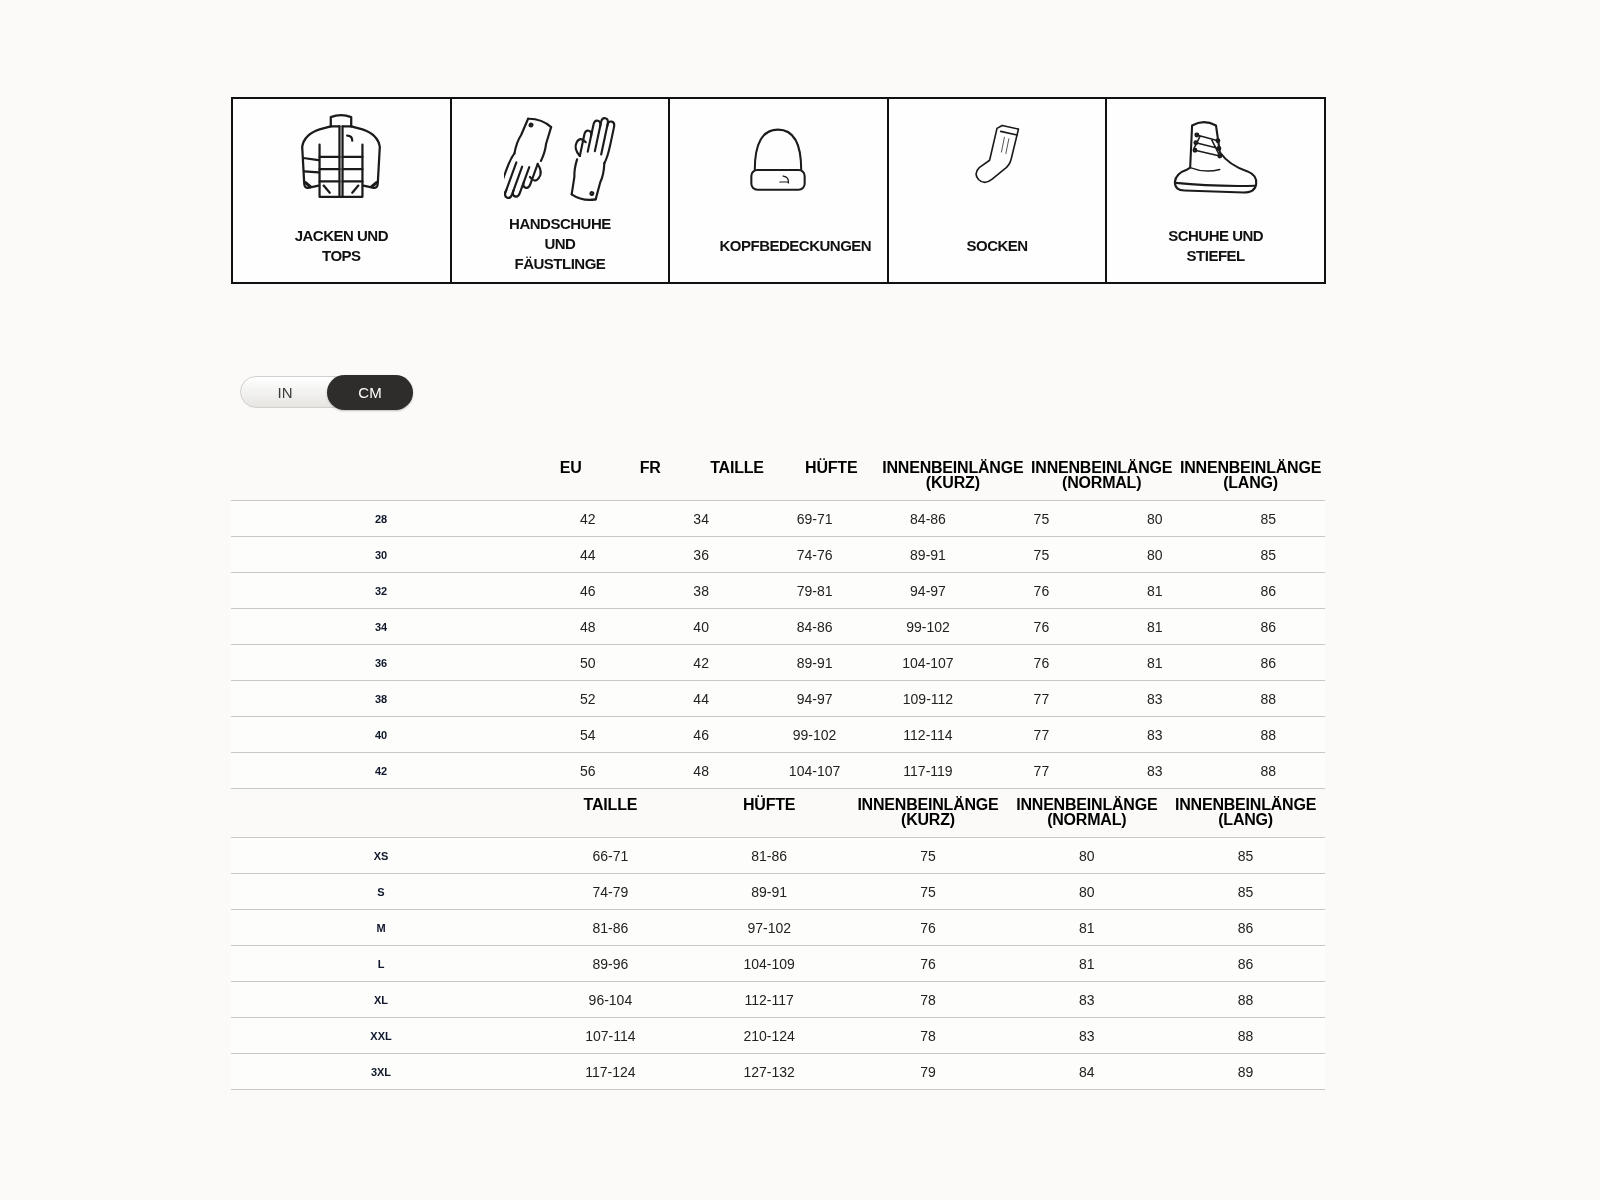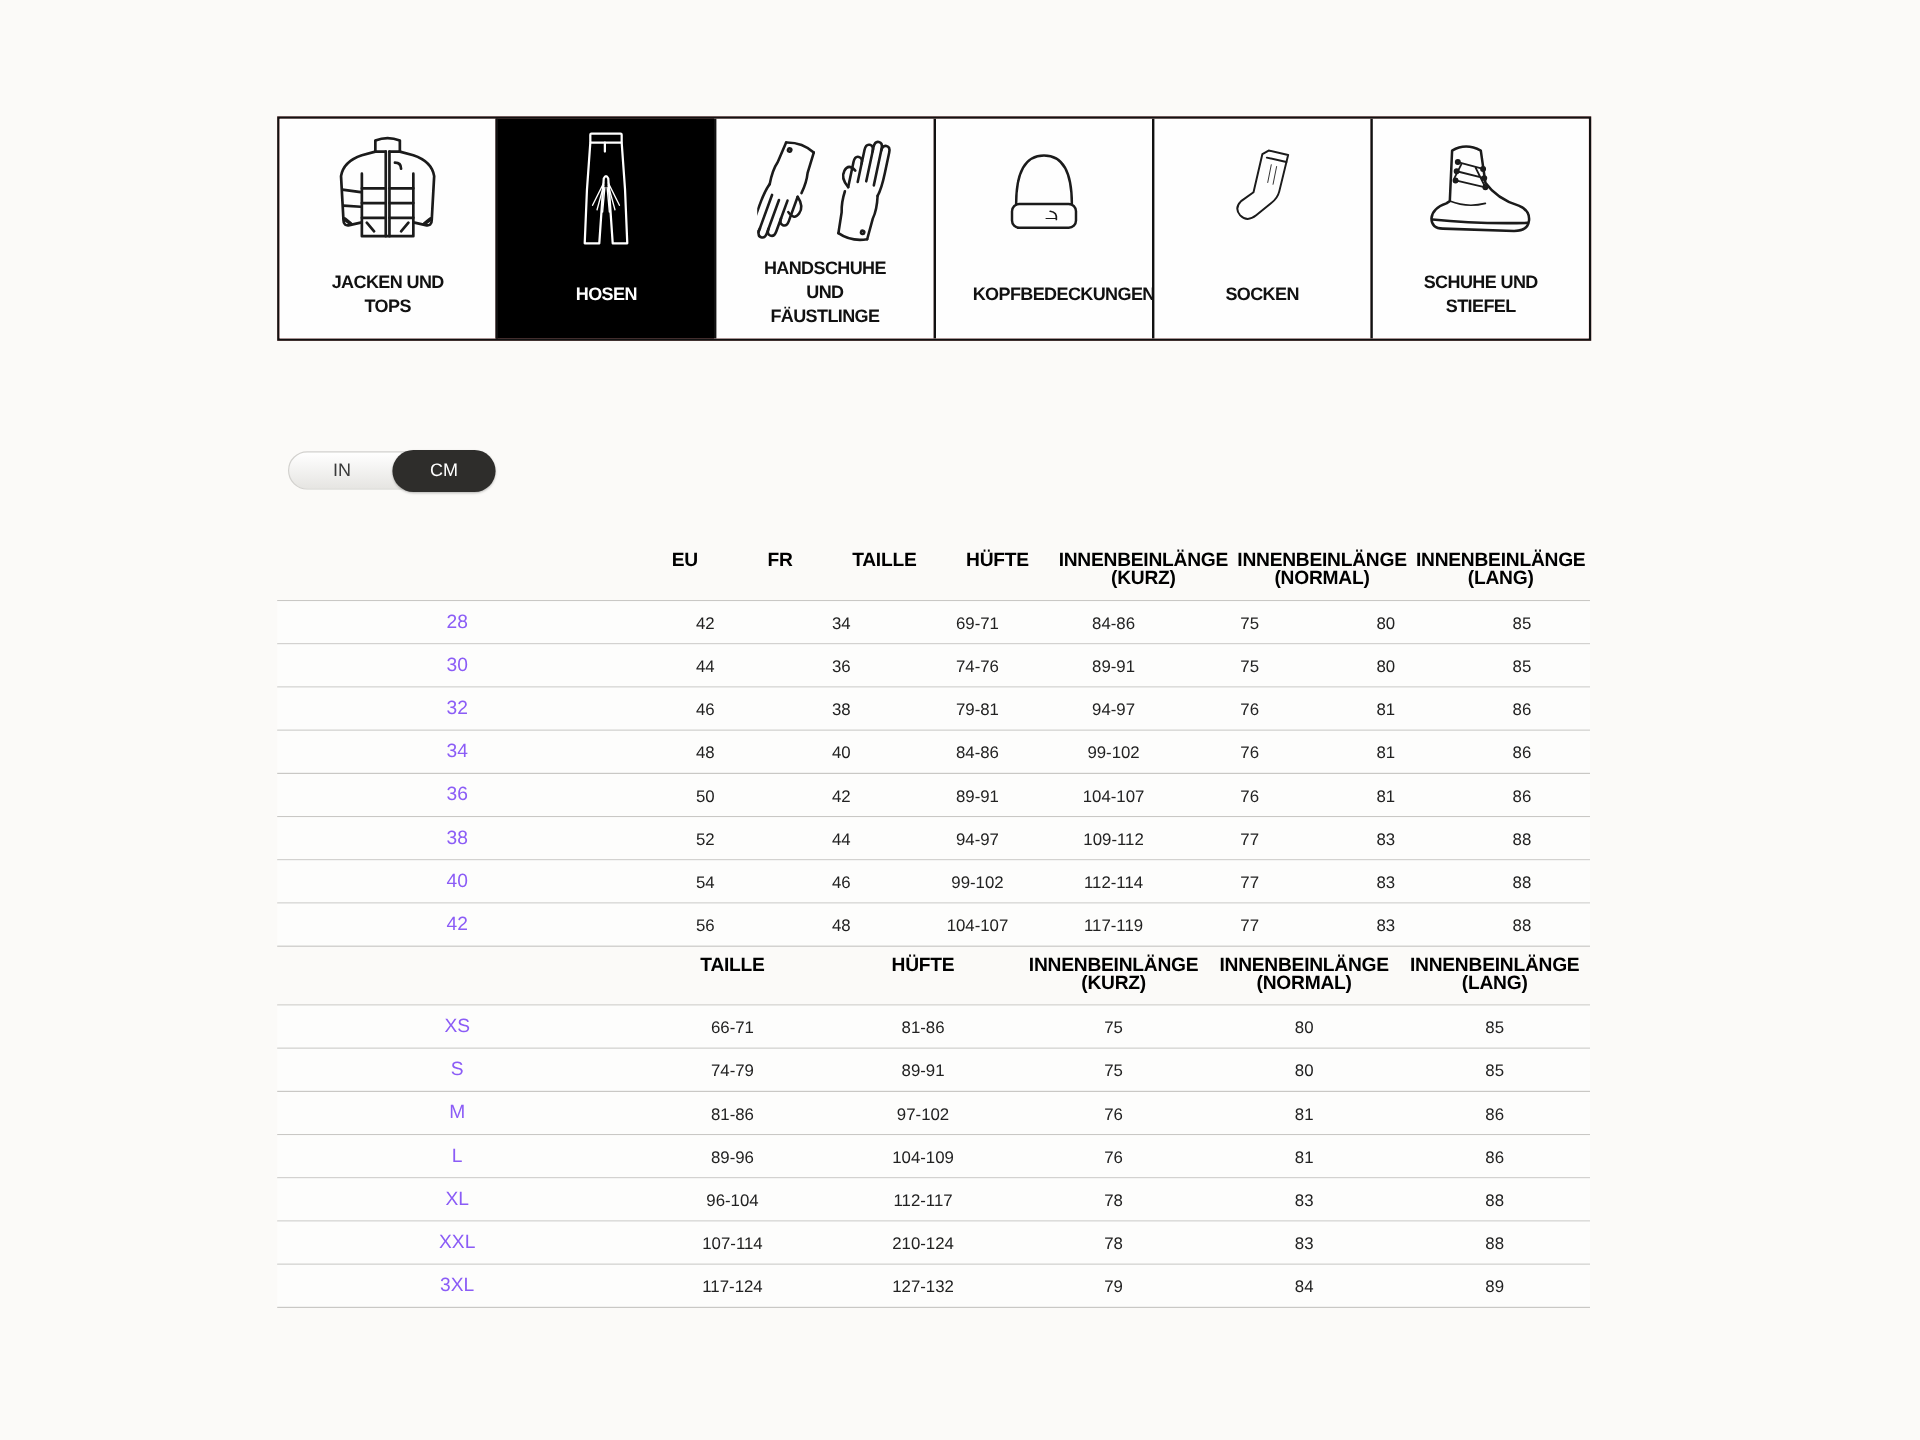--- a/index.html
+++ b/index.html
@@ -51,21 +51,21 @@
   .th{
     font-weight:bold;font-size:16px;line-height:15px;text-align:center;
     color:#000;letter-spacing:-0.2px;
   }
   .label-col{width:300px;flex:none !important;}
   .tr{
     display:flex;align-items:center;height:35px;
     border-bottom:1px solid #c9c8c5;background:#fdfdfc;
   }
   .td{flex:1 1 0;text-align:center;font-size:14px;color:#222;}
-  .td.label-col{font-weight:normal;font-size:16px;color:#8b5cf6;}
+  .td.label-col{font-weight:bold;font-size:11px;color:#0f172a;}
   .icon-svg{display:block;}
 </style>
 </head>
 <body>
 
 <div class="tiles">
     <div class="tile">
     <div class="tile-icon">
         <svg class="icon-svg" width="104" height="96" viewBox="0 0 100 94">
   <g fill="none" stroke="#1b1b1b" stroke-width="2.2" stroke-linecap="round" stroke-linejoin="round">
@@ -78,35 +78,20 @@
     <path d="M29 46 H48.5 M51.5 46 H71 M29 58 H48.5 M51.5 58 H71 M29 70 H48.5 M51.5 70 H71"></path>
     <path d="M13 47 L28 49 M14 60 L28 61"></path>
     <path d="M33 74 L39 81 M67 74 L61 81"></path>
     <path d="M56 25 q5 0 5 5"></path>
     <path d="M15 71 L20 75 M85 71 L80 75" stroke-width="3"></path>
   </g>
 </svg>
       </div>
     <div class="tile-label">
         <span>JACKEN UND TOPS</span>
-      </div>
-  </div>
-    <div class="tile selected">
-    <div class="tile-icon">
-        <svg class="icon-svg" width="56" height="106" viewBox="0 0 60 112">
-  <g fill="none" stroke="#ffffff" stroke-width="2" stroke-linecap="round" stroke-linejoin="round">
-    <rect x="16" y="6" width="28" height="8" rx="1"></rect>
-    <path d="M16 14 L13 56 L11 104 H24 L28 46 Q30 42 32 46 L36 104 H49 L47 56 L44 14"></path>
-    <path d="M29 14 V22"></path>
-    <path d="M28 50 L18 70 M28 52 L22 74 M29 54 L27 76 M32 50 L42 70 M32 52 L38 74 M31 54 L33 76" stroke-width="1.2"></path>
-  </g>
-</svg>
-      </div>
-    <div class="tile-label">
-        <span>HOSEN</span>
       </div>
   </div>
     <div class="tile">
     <div class="tile-icon">
         <svg class="icon-svg" width="112" height="100" viewBox="0 0 112 102">
   <defs>
     <g id="glove-shape" fill="none" stroke="#1b1b1b" stroke-width="2.2" stroke-linecap="round" stroke-linejoin="round">
       <path d="M10 48 L10 26 Q10 21 13.5 21 Q17 21 17 26 L17 42"></path>
       <path d="M17 26 L17 14 Q17 9 20.5 9 Q24 9 24 14 L24 40"></path>
       <path d="M24 14 L24 10 Q24 5 27.5 5 Q31 5 31 10 L31 42"></path>

